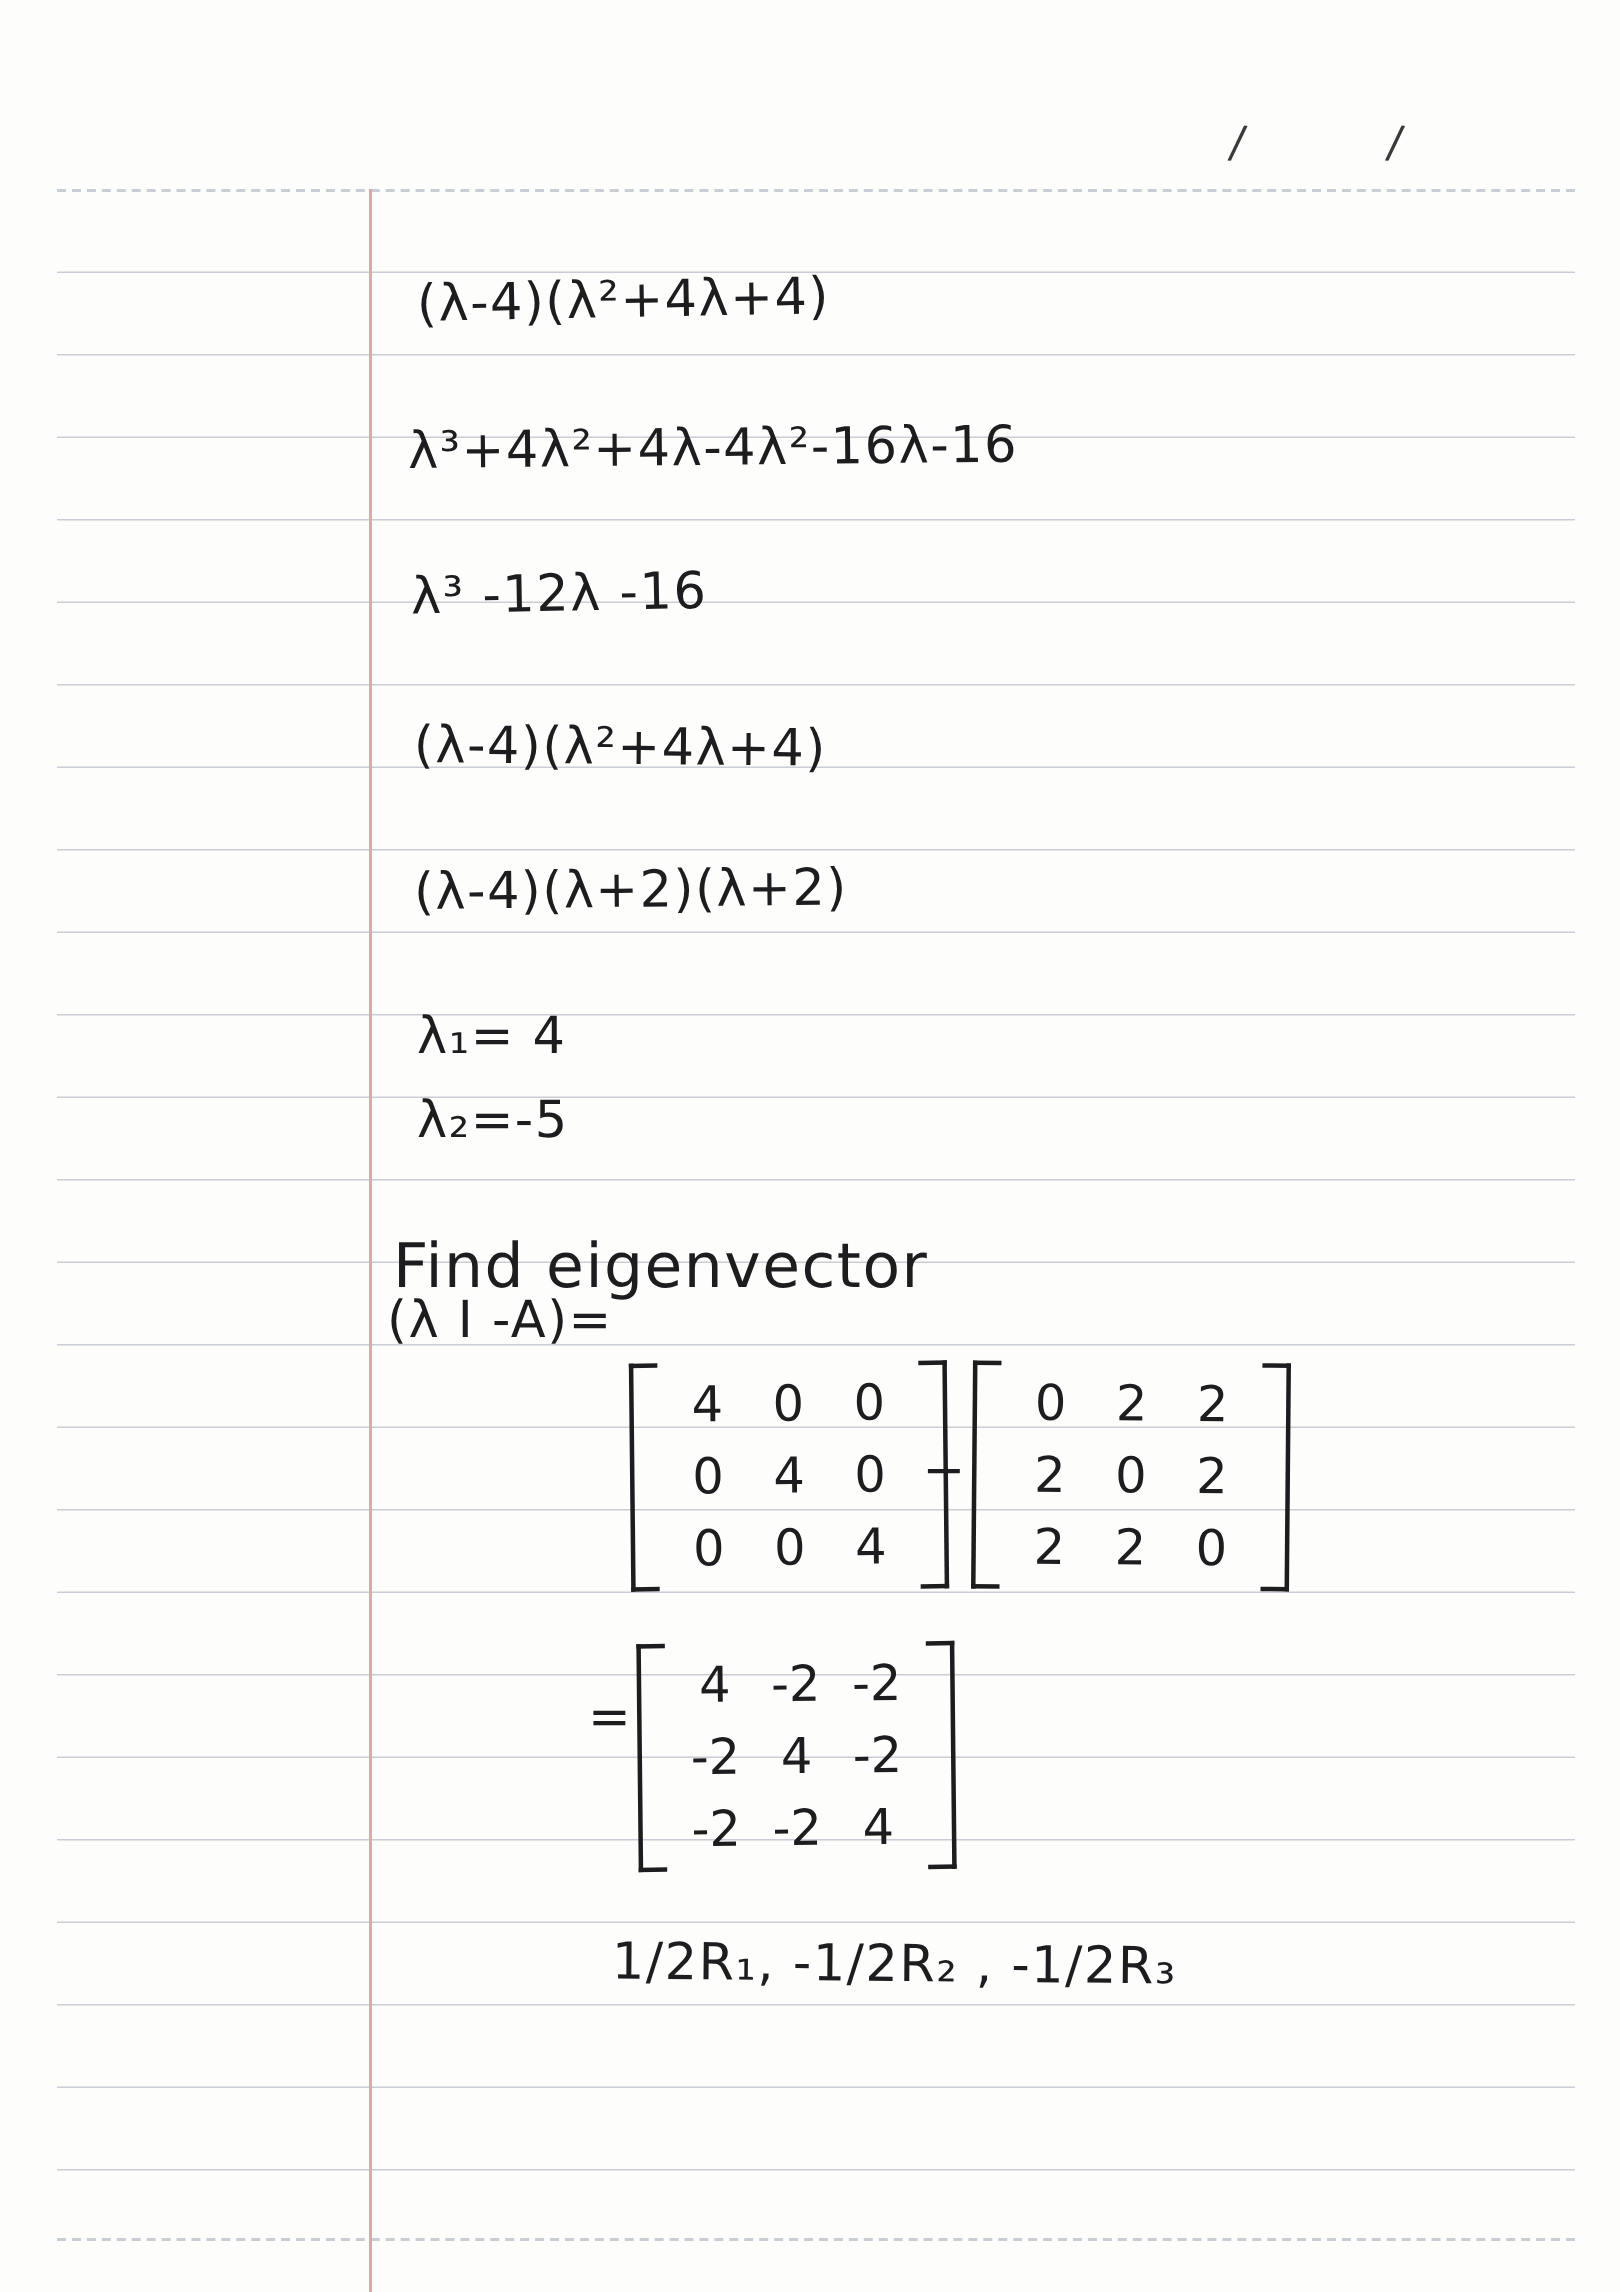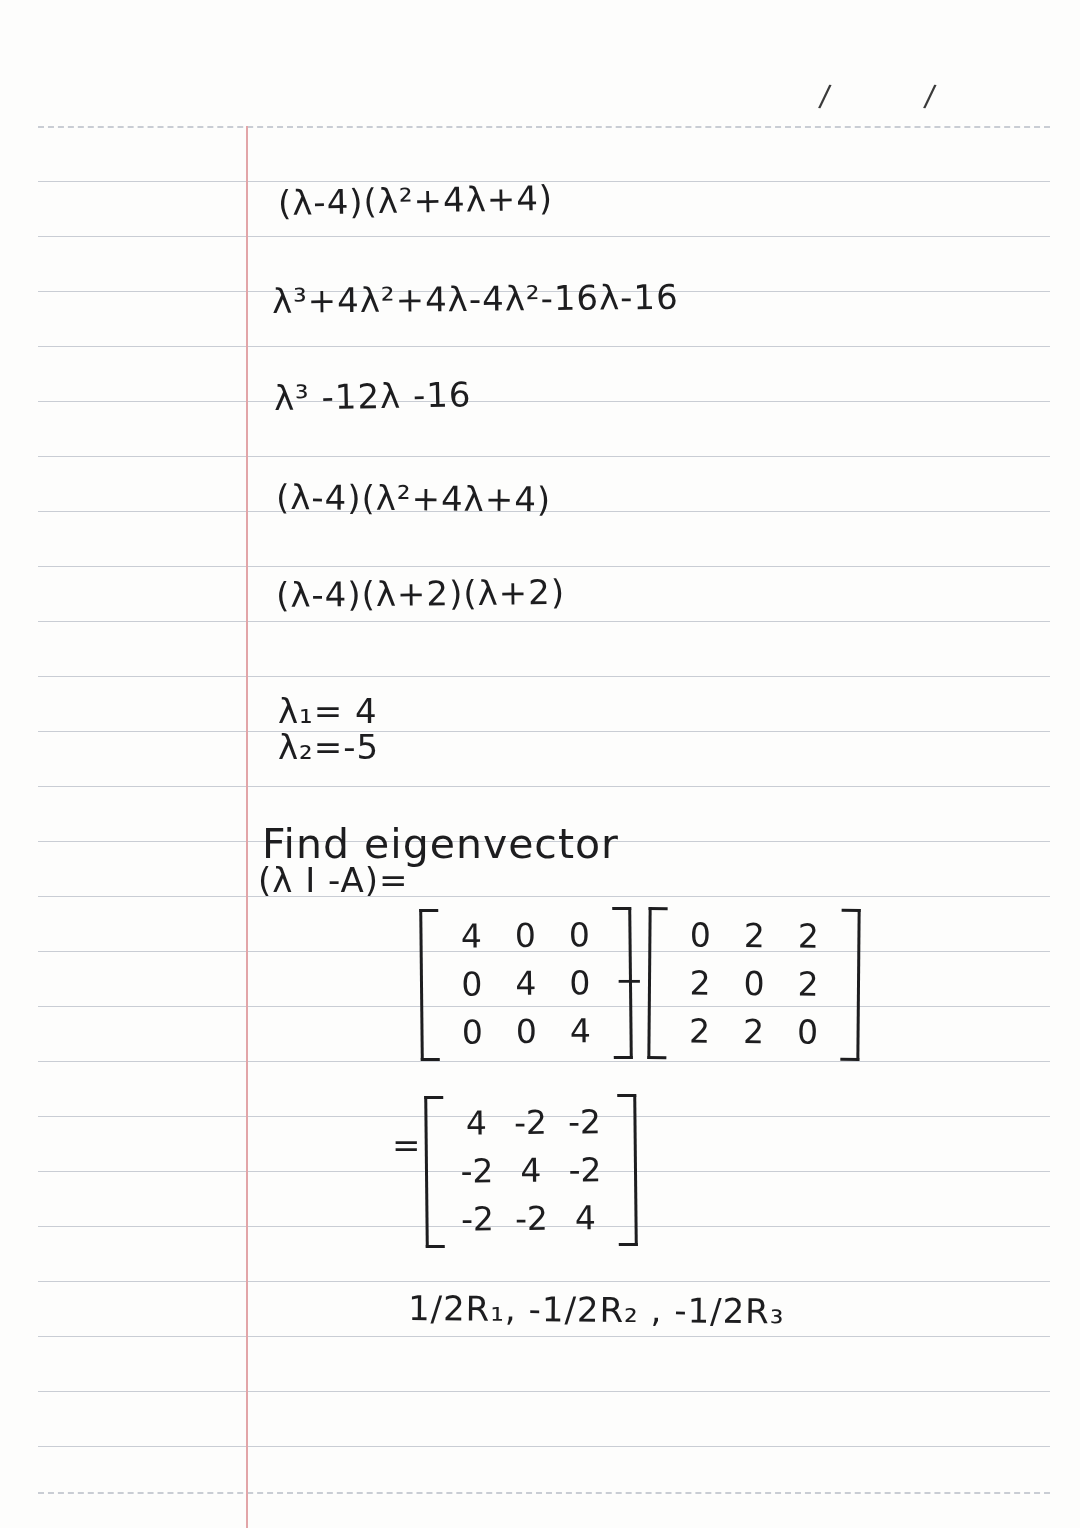--- a/index.html
+++ b/index.html
@@ -151,21 +151,21 @@
   <div class="hw l1 skew1" style="left:278px; top:183px;">(λ-4)(λ²+4λ+4)</div>
 
   <div class="hw l1 skew2" style="left:272px; top:281px;">λ³+4λ²+4λ-4λ²-16λ-16</div>
 
   <div class="hw l1 skew1" style="left:274px; top:378px;">λ³ -12λ -16</div>
 
   <div class="hw l1 skew3" style="left:276px; top:477px;">(λ-4)(λ²+4λ+4)</div>
 
   <div class="hw l1 skew2" style="left:276px; top:575px;">(λ-4)(λ+2)(λ+2)</div>
 
-  <div class="hw l1" style="left:278px; top:671px;margin-top:20px;">λ₁= 4</div>
+  <div class="hw l1" style="left:278px; top:671px;">λ₁= 4</div>
   <div class="hw l1" style="left:278px; top:727px;">λ₂=-5</div>
 
   <div class="hw l1" style="left:262px; top:820px; font-size:41px;">Find eigenvector</div>
 
   <div class="hw l1" style="left:258px; top:860px;">(λ I -A)=</div>
 
   <div class="matrix skew2" style="left:420px; top:908px;">
     <div class="brk left"></div>
     <div class="mrows">
       <div class="mrow">

